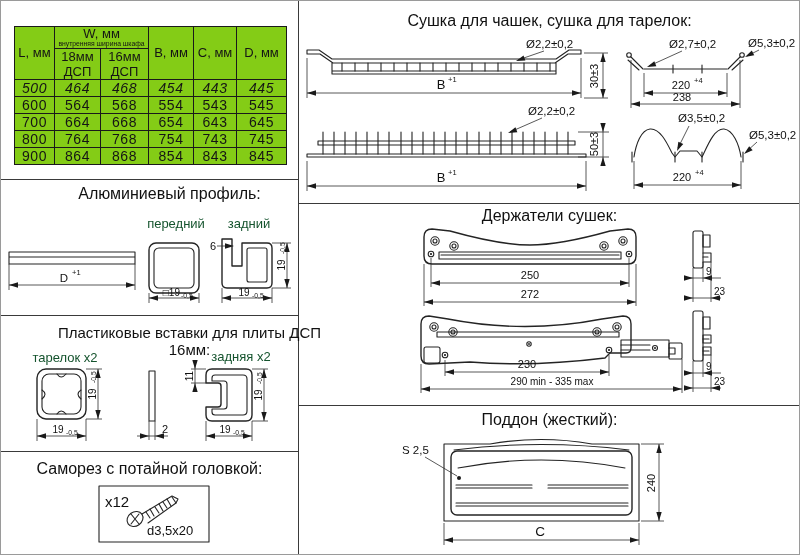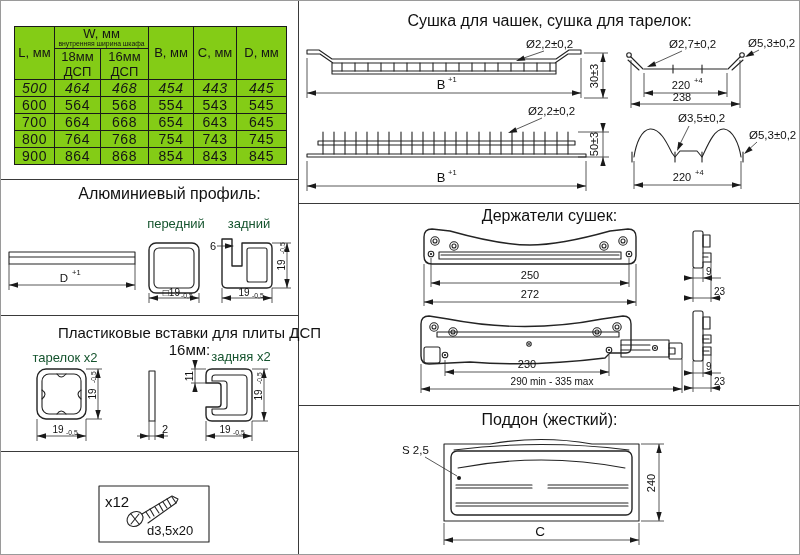--- a/index.html
+++ b/index.html
@@ -120,20 +120,21 @@
     </tr>
   </tbody>
     </table>
 
   <div class="abs title" style="left:0;top:184px;width:297px;padding-left:20px;">Алюминиевый профиль:</div>
   <div class="abs sublabel" style="left:140px;top:215px;width:70px;">передний</div>
   <div class="abs sublabel" style="left:218px;top:215px;width:60px;">задний</div>
   <div class="abs title small" style="left:4px;top:323px;width:297px;margin-left:36px;">Пластиковые вставки для плиты ДСП 16мм:</div>
   <div class="abs sublabel" style="left:18px;top:349px;width:92px;">тарелок x2</div>
   <div class="abs sublabel" style="left:198px;top:348px;width:84px;">задняя x2</div>
+  <div class="abs title" style="left:0;top:459px;width:297px;">Саморез с потайной головкой:</div>
   <div class="abs title" style="left:297px;top:11px;width:503px;">Сушка для чашек, сушка для тарелок:</div>
   <div class="abs title" style="left:297px;top:206px;width:503px;">Держатели сушек:</div>
   <div class="abs title" style="left:297px;top:410px;width:503px;">Поддон (жесткий):</div>
 
   <svg style="left:0;top:176px;" width="297" height="132" viewBox="0 0 297 132">
     <g>
       <path class="ln" d="M8,75 H134 M8,87 H134 M8,75 V87 M134,75 V87 M8,80 H134"></path>
       <path class="dl" d="M8,87 V113 M134,87 V113 M8,108 H134"></path>
       <use href="#arr" transform="translate(8,108)"></use>
         <use href="#arr" transform="translate(134,108) rotate(180)"></use>

